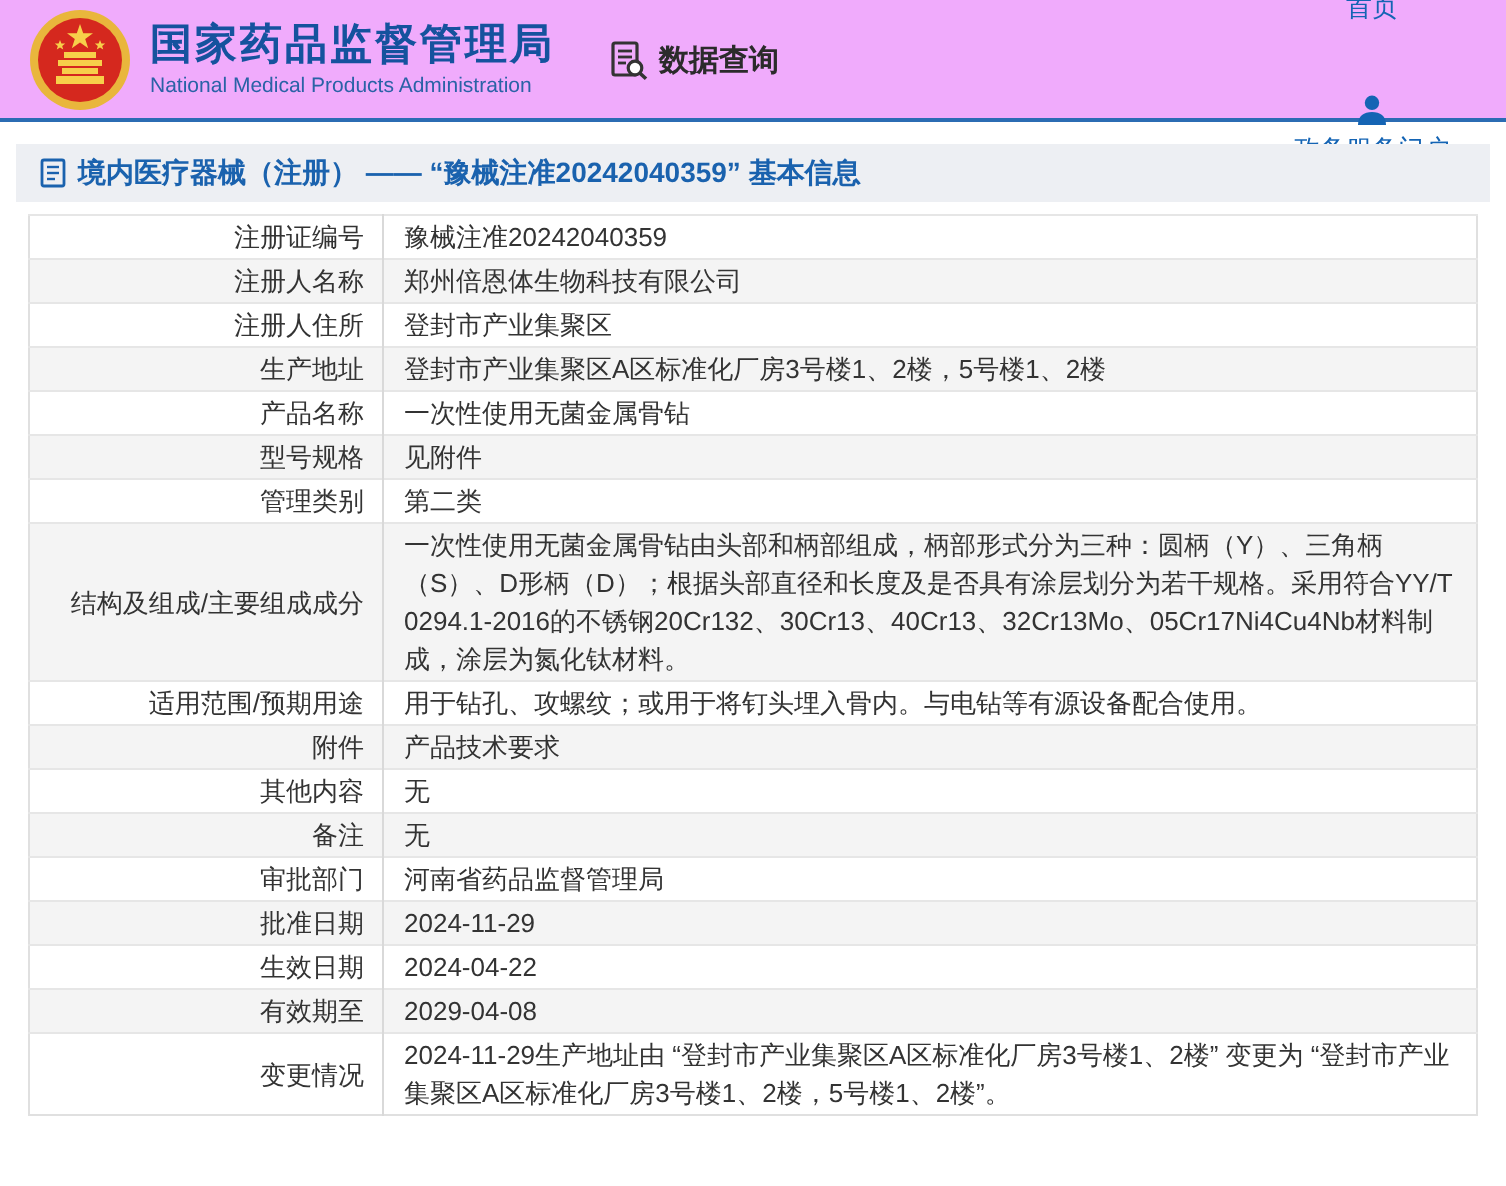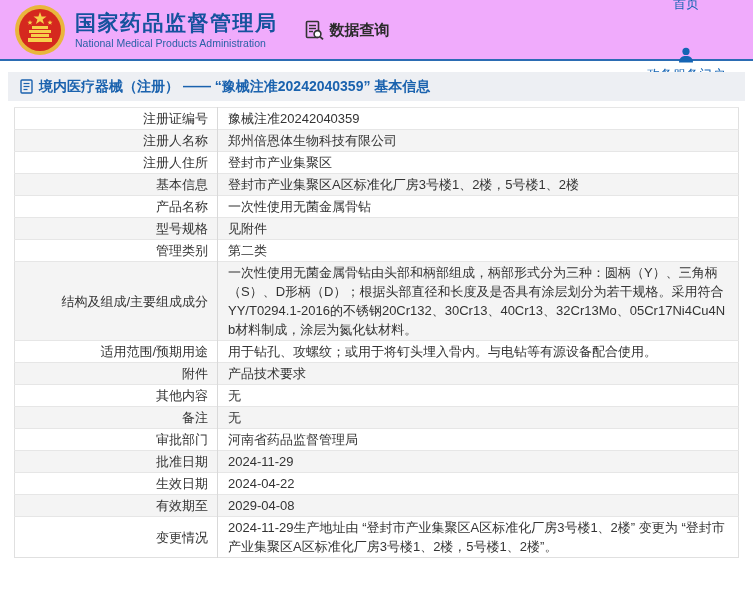--- a/index.html
+++ b/index.html
@@ -70,21 +70,21 @@
     font-size: 13px;
     line-height: 19px;
     height: 19px;
     border-top: 1px solid #e6e6e6;
     color: #333333;
     vertical-align: middle;
     word-break: break-all;
   }
   tr:nth-child(even) td { background: #f4f4f4; }
   td.cell-label {
-    width: 203px;
+    width: 177px;
     text-align: right;
     padding: 1px 9px 1px 4px;
     color: #444444;
     border-right: 1px solid #d9d9d9;
     white-space: nowrap;
   }
   td.cell-value { padding: 1px 10px; }
   td.cell-value:empty::after { content: "\00a0"; }
 </style>
 </head>
@@ -159,21 +159,21 @@
         </tr>
         <tr>
           <td class="cell-label">注册人名称</td>
           <td class="cell-value">郑州倍恩体生物科技有限公司</td>
         </tr>
         <tr>
           <td class="cell-label">注册人住所</td>
           <td class="cell-value">登封市产业集聚区</td>
         </tr>
         <tr>
-          <td class="cell-label">基本信息</td>
+          <td class="cell-label">生产地址</td>
           <td class="cell-value">登封市产业集聚区A区标准化厂房3号楼1、2楼，5号楼1、2楼</td>
         </tr>
         <tr>
           <td class="cell-label">产品名称</td>
           <td class="cell-value">一次性使用无菌金属骨钻</td>
         </tr>
         <tr>
           <td class="cell-label">型号规格</td>
           <td class="cell-value">见附件</td>
         </tr>

